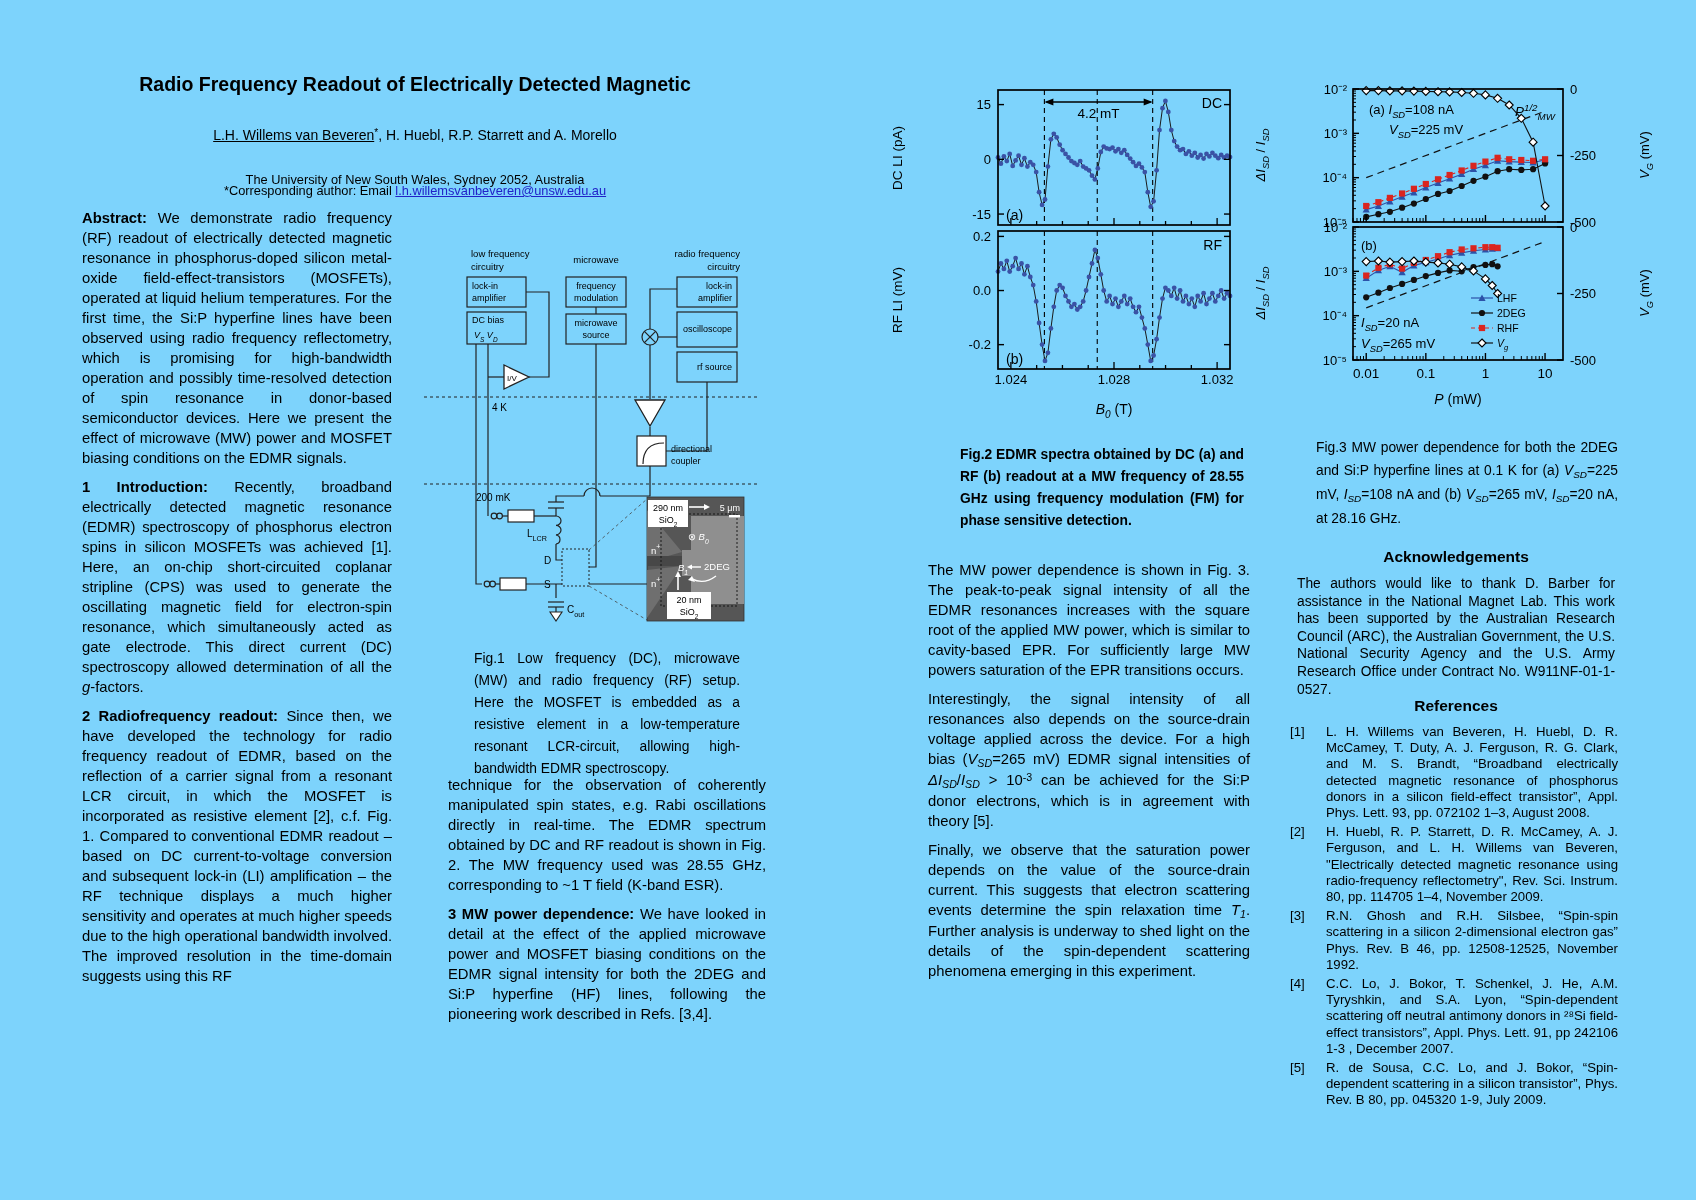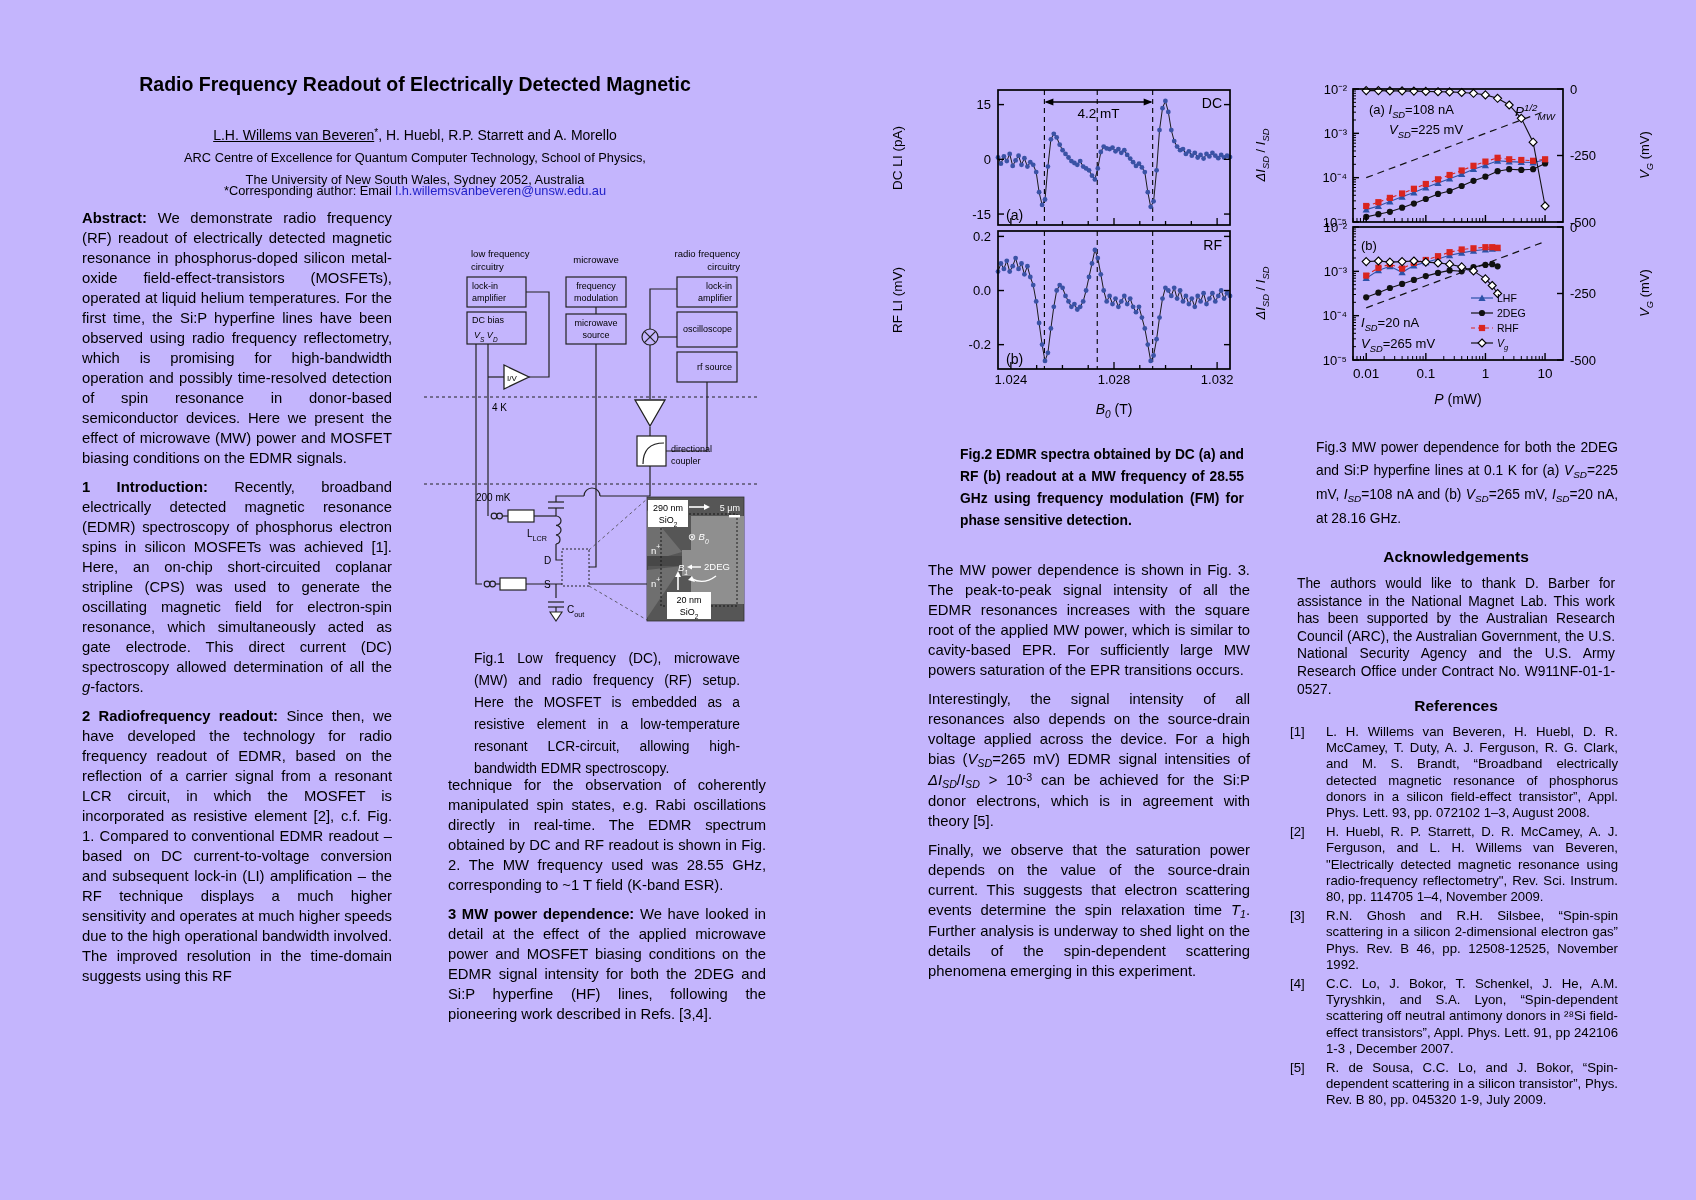--- a/index.html
+++ b/index.html
@@ -1,16 +1,16 @@
 <!DOCTYPE html>
 <html><head>
 <meta charset="utf-8">
 <style>
   html,body{margin:0;padding:0;background:#888;}
-  .page{position:relative;width:1696px;height:1200px;background:#c4b5fd;overflow:hidden;
+  .page{position:relative;width:1696px;height:1200px;background:#7dd3fc;overflow:hidden;
         font-family:"Liberation Sans", sans-serif;color:#000;}
   .abs{position:absolute;}
   .title{left:85px;top:72px;width:660px;text-align:center;font-weight:bold;font-size:19.5px;line-height:25px;}
   .authors{left:85px;top:127px;width:660px;text-align:center;font-size:14px;}
   .affil{left:85px;width:660px;text-align:center;font-size:12.8px;line-height:16px;}
   .col{font-size:14.8px;line-height:20px;}
   .col p{margin:0 0 9px 0;text-align:justify;}
   .cap{font-size:13.8px;line-height:22px;text-align:justify;}
   .heading{font-weight:bold;font-size:15.5px;text-align:center;}
   .acktext{font-size:13.8px;line-height:17.6px;text-align:justify;}
@@ -22,23 +22,22 @@
 </style>
 </head>
 <body>
 
 <div class="page">
 
   <div class="abs title">
     <div>Radio Frequency Readout of Electrically Detected Magnetic</div>
   </div>
   <div class="abs authors"><span style="text-decoration: underline;">L.H. Willems van Beveren</span><span style="font-size: 0.72em; position: relative; top: -0.38em;">*</span><span>, H. Huebl, R.P. Starrett and A. Morello</span></div>
-  <div class="abs affil" style="top:150px;">ARC Centre of Excellence for Quantum Computer Technology, School of Physics,</div>
   <div class="abs affil" style="top:172px;text-align:center;">The University of New South Wales, Sydney 2052, Australia</div>
-  <div class="abs affil" style="top:183px;"><span>*Corresponding author: Email </span><span style="color: rgb(33, 33, 200); ">l.h.willemsvanbeveren@unsw.edu.au</span></div>
+  <div class="abs affil" style="top:183px;"><span>*Corresponding author: Email </span><span style="color: rgb(33, 33, 200); text-decoration: underline;">l.h.willemsvanbeveren@unsw.edu.au</span></div>
 
   <div class="abs col" style="left:82px;top:208px;width:310px;">
     <p><span style="font-weight: bold;">Abstract:</span><span> We demonstrate radio frequency (RF) readout of electrically detected magnetic resonance in phosphorus-doped silicon metal-oxide field-effect-transistors (MOSFETs), operated at liquid helium temperatures. For the first time, the Si:P hyperfine lines have been observed using radio frequency reflectometry, which is promising for high-bandwidth operation and possibly time-resolved detection of spin resonance in donor-based semiconductor devices. Here we present the effect of microwave (MW) power and MOSFET biasing conditions on the EDMR signals.</span></p>
     <p><span style="font-weight: bold;">1 Introduction:</span><span> Recently, broadband electrically detected magnetic resonance (EDMR) spectroscopy of phosphorus electron spins in silicon MOSFETs was achieved [1]. Here, an on-chip short-circuited coplanar stripline (CPS) was used to generate the oscillating magnetic field for electron-spin resonance, which simultaneously acted as gate electrode. This direct current (DC) spectroscopy allowed determination of all the </span><span style="font-style: italic;">g</span><span>-factors.</span></p>
     <p><span style="font-weight: bold;">2 Radiofrequency readout:</span><span> Since then, we have developed the technology for radio frequency readout of EDMR, based on the reflection of a carrier signal from a resonant LCR circuit, in which the MOSFET is incorporated as resistive element [2], c.f. Fig. 1. Compared to conventional EDMR readout – based on DC current-to-voltage conversion and subsequent lock-in (LI) amplification – the RF technique displays a much higher sensitivity and operates at much higher speeds due to the high operational bandwidth involved. The improved resolution in the time-domain suggests using this RF</span></p>
   </div>
 
   <svg class="abs" style="left:424px;top:214px;" width="335" height="415" viewBox="0 0 335 415">
     <g font-size="9.5" fill="#000" stroke="none">
       <text x="47" y="43">low frequency</text>

